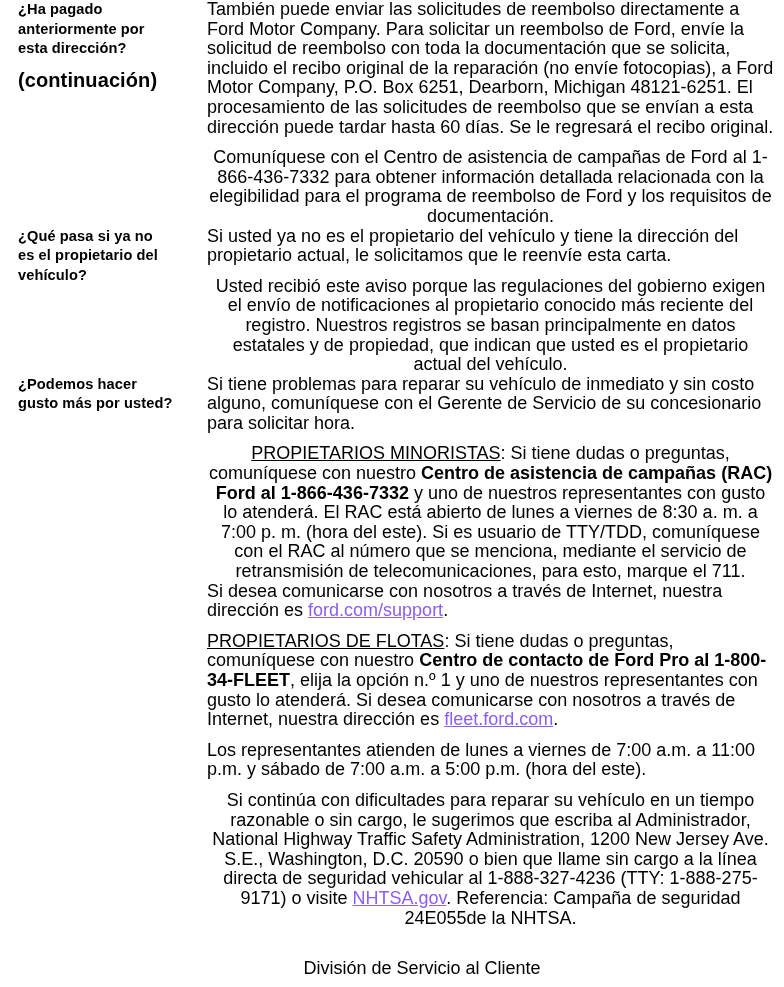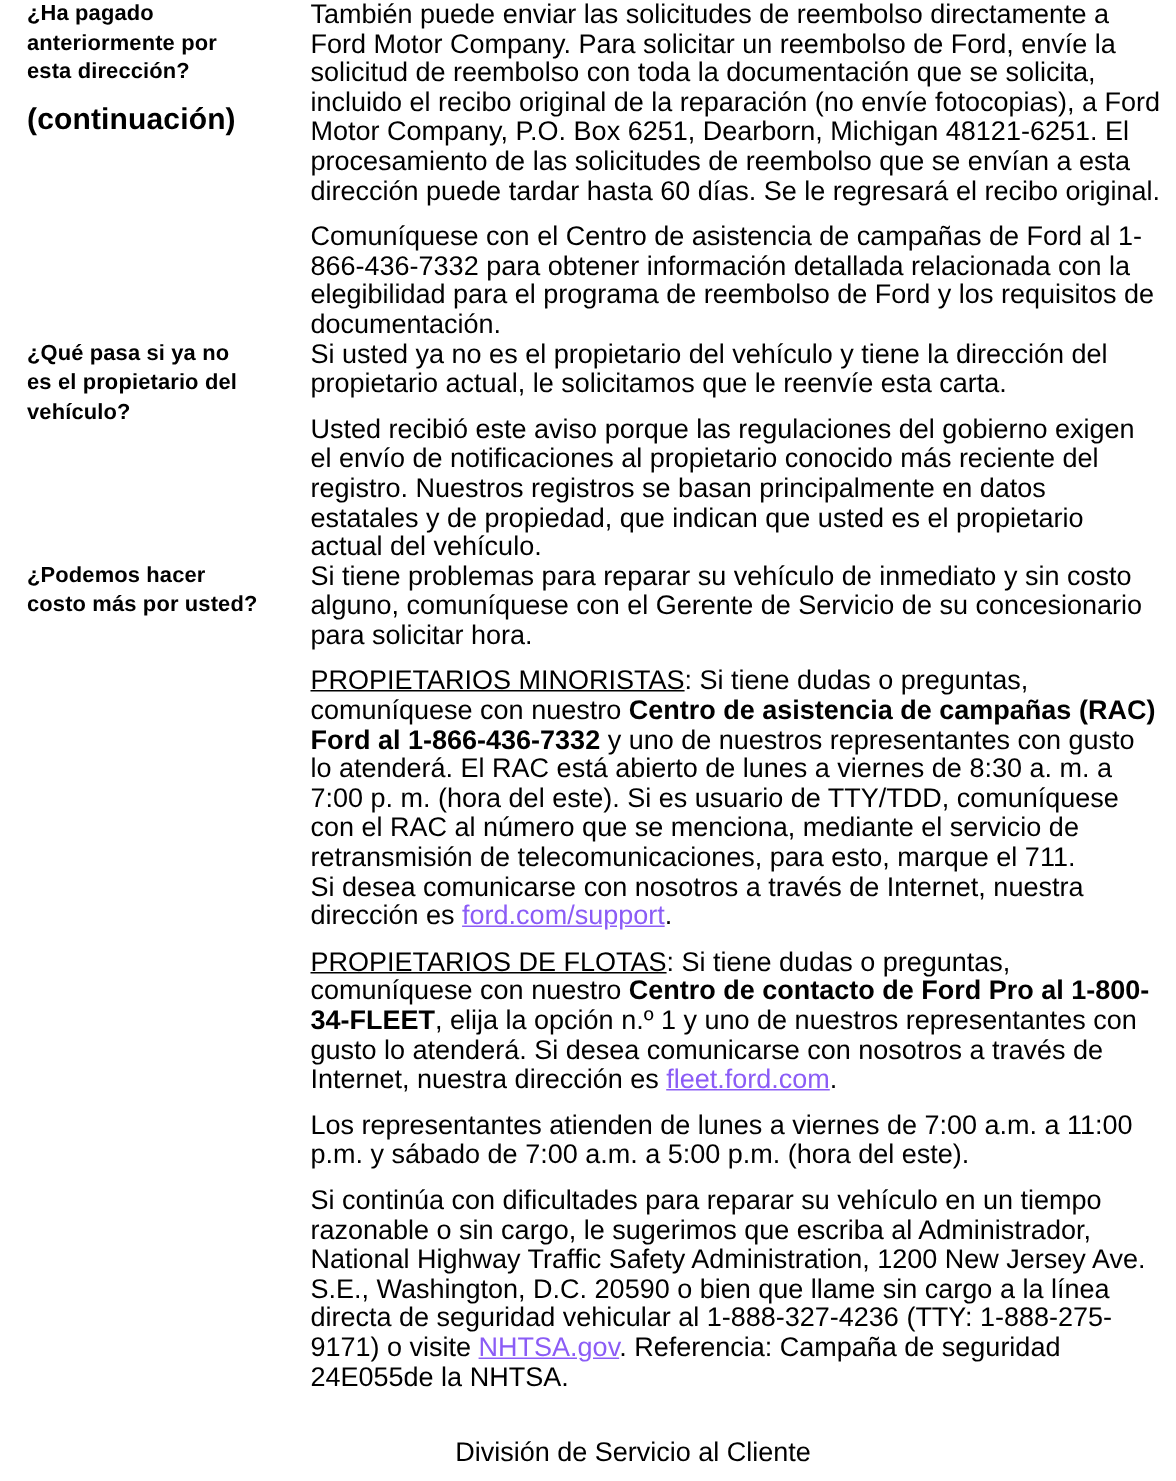--- a/index.html
+++ b/index.html
@@ -56,20 +56,21 @@
     letter-spacing: 0.1px;
   }
   .para {
     font-size: 18px;
     line-height: 19.6px;
     margin: 0 0 11px 0;
     text-align: left;
   }
   .para.tight {
     margin-bottom: 0;
+    text-align: center;
   }
   .section-gap-a { padding-top: 6px; }
   .section-gap-b { padding-top: 22px; }
   .section-gap-c { padding-top: 23px; }
   .q-pad-a { padding-top: 6px; }
   .q-pad-b { padding-top: 22px; }
   .q-pad-c { padding-top: 23px; }
   b, .bold { font-weight: bold; }
   .u { text-decoration: underline; }
   a.link, .link {
@@ -126,21 +127,21 @@
         <td class="col-a section-gap-b">
           <p class="para">Si usted ya no es el propietario del vehículo y tiene la dirección del propietario actual, le solicitamos que le reenvíe esta carta.</p>
           <p class="para tight">Usted recibió este aviso porque las regulaciones del gobierno exigen el envío de notificaciones al propietario conocido más reciente del registro. Nuestros registros se basan principalmente en datos estatales y de propiedad, que indican que usted es el propietario actual del vehículo.</p>
         </td>
       </tr>
 
       <tr class="qa-row">
         <td class="col-q q-pad-c">
           <div class="q-head">
             <div>¿Podemos hacer</div>
-            <div>costo más por usted?</div>
+            <div>gusto más por usted?</div>
           </div>
         </td>
         <td class="col-a section-gap-c">
 
           <p class="para">Si tiene problemas para reparar su vehículo de inmediato y sin costo alguno, comuníquese con el Gerente de Servicio de su concesionario para solicitar hora.</p>
 
           <p class="para tight"><span class="u">PROPIETARIOS MINORISTAS</span><span>:  Si tiene dudas o preguntas, comuníquese con nuestro </span><span class="bold">Centro de asistencia de campañas (RAC) Ford al 1-866-436-7332</span><span> y uno de nuestros representantes con gusto lo atenderá. El RAC está abierto de lunes a viernes de 8:30 a. m. a 7:00 p. m. (hora del este). Si es usuario de TTY/TDD, comuníquese con el RAC al número que se menciona, mediante el servicio de retransmisión de telecomunicaciones, para esto, marque el 711.</span></p>
 
           <p class="para"><span>Si desea comunicarse con nosotros a través de Internet, nuestra dirección es </span><a class="link" href="#">ford.com/support</a><span>.</span></p>
 

